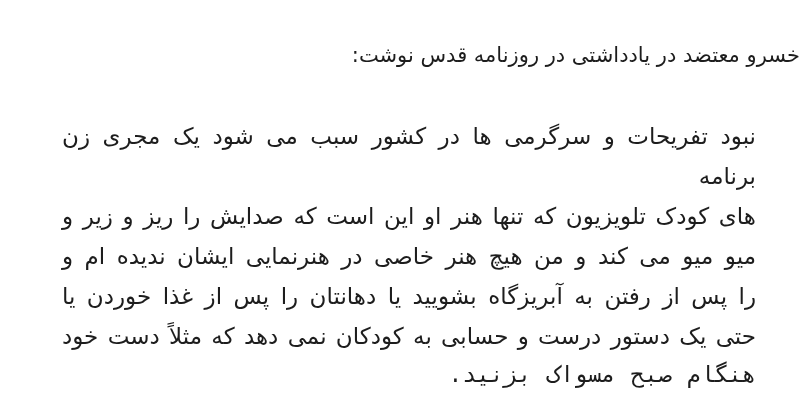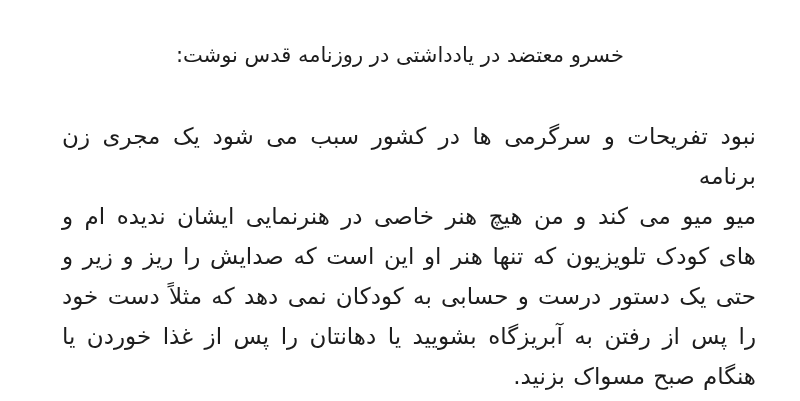--- a/index.html
+++ b/index.html
@@ -16,21 +16,20 @@
   }
   .page {
     width: 800px;
     height: 401px;
     background: #ffffff;
     position: relative;
   }
   .headline {
     direction: rtl;
     unicode-bidi: plaintext;
-    text-align: center;
     font-size: 21px;
     line-height: 26px;
     padding-top: 42px;
     letter-spacing: 0;
   }
   .article-body {
     direction: rtl;
     margin: 48px 44px 0 62px;
     font-size: 23px;
   }
@@ -38,31 +37,32 @@
     direction: rtl;
     line-height: 40px;
     text-align: justify;
     text-align-last: justify;
     word-spacing: 1px;
     white-space: normal;
   }
   .body-line.last {
     text-align: left;
     text-align-last: right;
+    font-family: Liberation Mono, monospace;
   }
 </style>
 </head>
 <body>
 
 <div class="page">
 
   <div class="headline">خسرو معتضد در یادداشتی در روزنامه قدس نوشت:</div>
 
   <div class="article-body">
     <div class="body-line">نبود تفریحات و سرگرمی ها در کشور سبب می شود یک مجری زن برنامه</div>
+    <div class="body-line">های کودک تلویزیون که تنها هنر او این است که صدایش را ریز و زیر و</div>
     <div class="body-line">میو میو می کند و من هیچ هنر خاصی در هنرنمایی ایشان ندیده ام و</div>
-    <div class="body-line">های کودک تلویزیون که تنها هنر او این است که صدایش را ریز و زیر و</div>
+    <div class="body-line">را پس از رفتن به آبریزگاه بشویید یا دهانتان را پس از غذا خوردن یا</div>
     <div class="body-line">حتی یک دستور درست و حسابی به کودکان نمی دهد که مثلاً دست خود</div>
-    <div class="body-line">را پس از رفتن به آبریزگاه بشویید یا دهانتان را پس از غذا خوردن یا</div>
     <div class="body-line last">هنگام صبح مسواک بزنید.</div>
   </div>
 
 </div>
 
 </body></html>

